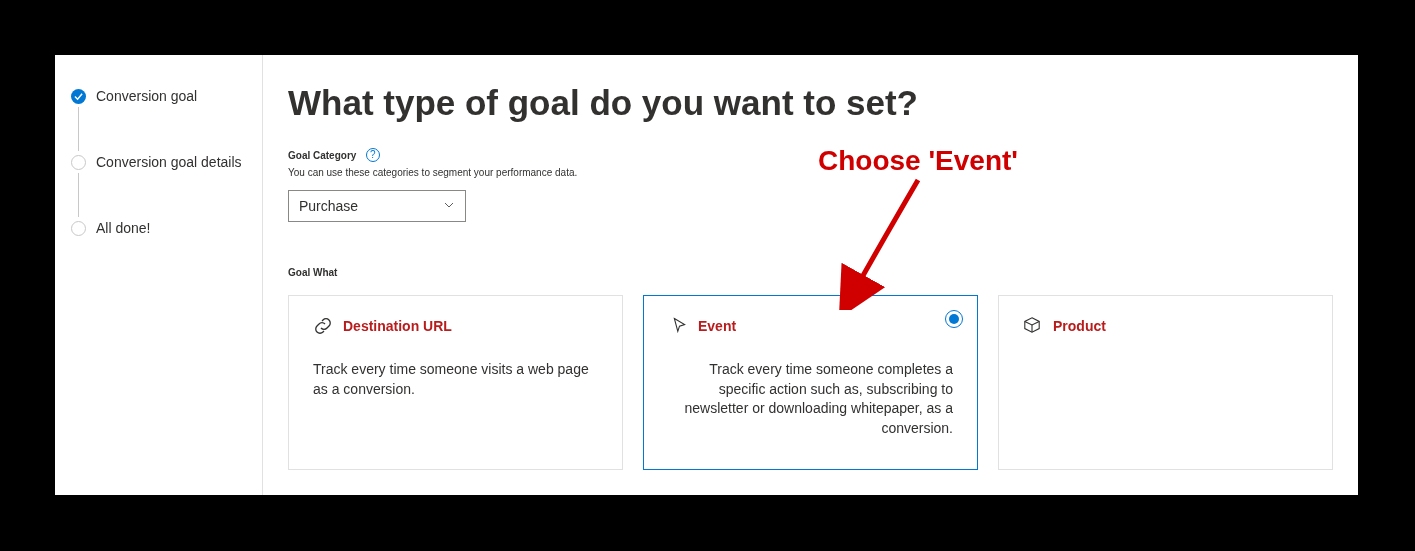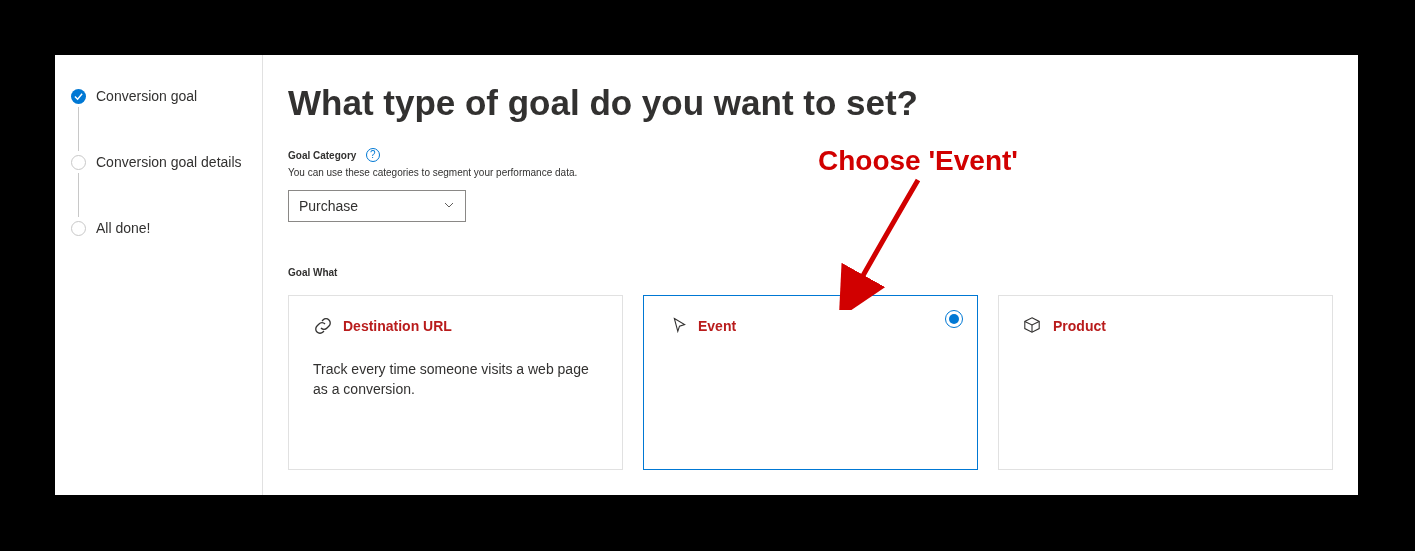--- a/index.html
+++ b/index.html
@@ -269,20 +269,21 @@
             <div class="radio-inner"></div>
           </div>
           <div class="card-header">
             <span class="card-icon">
               <svg viewBox="0 0 20 20" width="17" height="17" fill="none" stroke="#323130" stroke-width="1.3">
                 <path d="M4 3 L16 10 L10 12 L8 18 Z"></path>
               </svg>
             </span>
             <span class="card-title">Event</span>
           </div>
+          <div class="card-desc">Track every time someone completes a specific action such as, subscribing to newsletter or downloading whitepaper, as a conversion.</div>
         </div>
 
         <div class="card">
           <div class="card-header">
             <span class="card-icon">
               <svg viewBox="0 0 20 20" width="18" height="18" fill="none" stroke="#323130" stroke-width="1.2">
                 <path d="M10 2 L18 6 L18 14 L10 18 L2 14 L2 6 Z"></path>
                 <path d="M2 6 L10 10 L18 6"></path>
                 <path d="M10 10 L10 18"></path>
               </svg>

